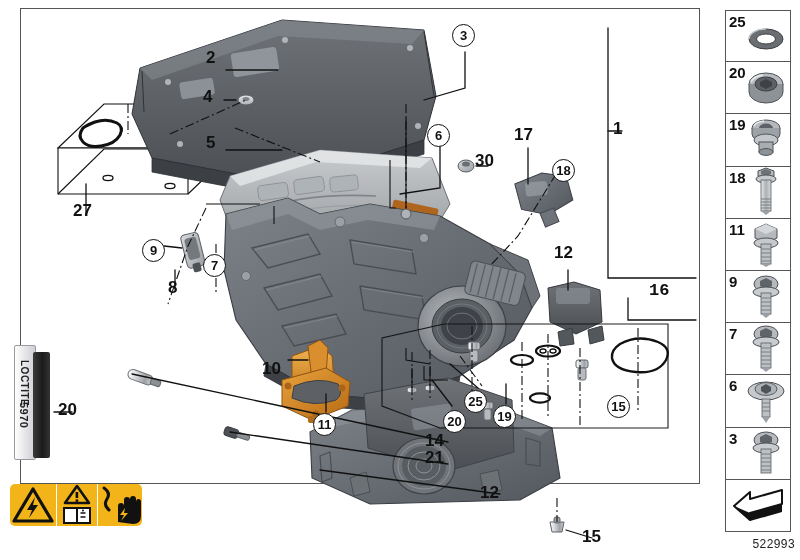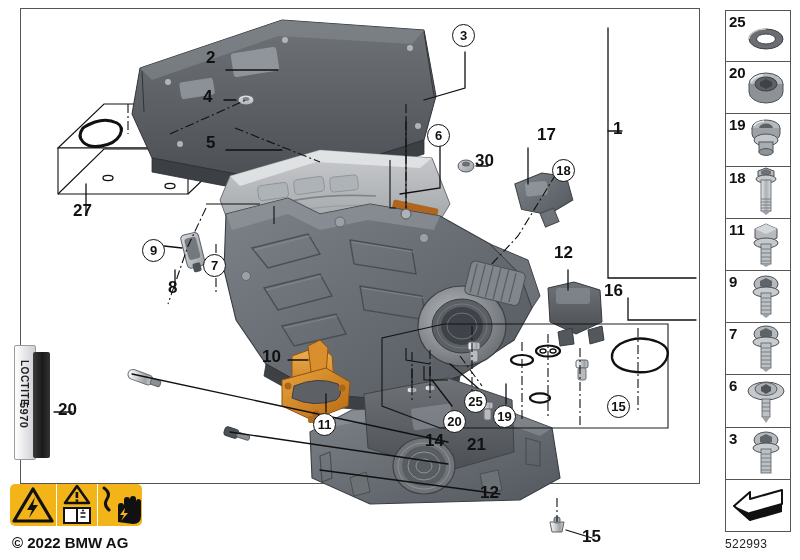--- a/index.html
+++ b/index.html
@@ -24,21 +24,21 @@
         font-weight:bold;font-size:13px;color:#111;box-sizing:border-box;}
 
   
   #sidebar{left:725px;top:10px;width:66px;height:470px;}
   .scell{position:relative;width:66px;height:52.2px;
          border:1.1px solid #555;border-top:none;box-sizing:border-box;
          background:#fff;overflow:hidden;}
   .scell:first-child{border-top:1.1px solid #555;}
   .snum{position:absolute;left:3px;top:2px;font-weight:bold;font-size:15px;color:#111;}
   .sart{position:absolute;right:2px;top:0;width:44px;height:52px;}
-  #diagram-id{left:725px;top:537px;width:70px;text-align:left;
+  #diagram-id{left:725px;top:537px;width:70px;text-align:right;
               font-size:12px;color:#222;letter-spacing:.4px;}
 
   
   #warn{left:10px;top:484px;width:132px;height:42px;}
   .wcell{position:absolute;top:0;height:42px;background:#F2B419;}
   #wc1{left:0;width:46px;border-radius:5px 0 0 5px;}
   #wc2{left:47px;width:40px;}
   #wc3{left:88px;width:44px;border-radius:0 5px 5px 0;}
   #copyright{left:12px;top:534px;font-weight:bold;font-size:15px;color:#111;}
 
@@ -411,28 +411,28 @@
 
       <path d="M386,340 L386,352 L410,356"></path>
     </g>
   </svg>
 
   <div class="abs lbl" style="left:613px;top:120px;">1</div>
   <div class="abs lbl" style="left:206px;top:49px;">2</div>
   <div class="abs lbl" style="left:203px;top:88px;">4</div>
   <div class="abs lbl" style="left:206px;top:134px;">5</div>
   <div class="abs lbl" style="left:168px;top:279px;">8</div>
-  <div class="abs lbl" style="left:262px;top:348px;">10</div>
+  <div class="abs lbl" style="left:262px;top:360px;">10</div>
   <div class="abs lbl" style="left:480px;top:484px;text-align:center;">12</div>
   <div class="abs lbl" style="left:554px;top:244px;">12</div>
   <div class="abs lbl" style="left:425px;top:432px;">14</div>
   <div class="abs lbl" style="left:582px;top:528px;">15</div>
-  <div class="abs lbl" style="left:604px;top:282px;">16</div>
-  <div class="abs lbl" style="left:514px;top:126px;margin-left:23px;">17</div>
-  <div class="abs lbl" style="left:425px;top:436px;margin-left:42px;">21</div>
+  <div class="abs lbl" style="left:649px;top:282px;font-family:Liberation Mono, monospace;">16</div>
+  <div class="abs lbl" style="left:514px;top:126px;">17</div>
+  <div class="abs lbl" style="left:425px;top:449px;">21</div>
   <div class="abs lbl" style="left:475px;top:152px;">30</div>
   <div class="abs lbl" style="left:58px;top:401px;">20</div>
   <div class="abs lbl" style="left:73px;top:202px;">27</div>
 
   <div class="abs circ" style="left:452px;top:24px;">
       <span>3</span>
     </div>
   <div class="abs circ" style="left:427px;top:124px;">
       <span>6</span>
     </div>
@@ -494,21 +494,20 @@
 
     <div class="wcell" id="wc3">
       <svg width="44" height="42" viewBox="0 0 44 42">
         <path d="M6,4 q7,5 3,11 q-4,6 2,11" fill="none" stroke="#111" stroke-width="3" stroke-linecap="round"></path>
         <path d="M20,38 L20,22 q0,-3 3,-3 q3,0 3,3 L26,16 q0,-3 3,-3 q3,0 3,3 L32,15 q0,-3 3,-3 q3,0 3,3
                  L38,18 q0,-3 2.5,-3 q2.5,0 2.5,3 L43,32 q0,8 -8,8 Z" fill="#111"></path>
         <path d="M27,24 L22,31 L26,31 L23,37 L30,29 L26,29 Z" fill="#F2B419"></path>
       </svg>
     </div>
   </div>
-  <div class="abs" id="copyright">© 2022 BMW AG</div>
 
   <div class="abs" id="sidebar">
 
     <div class="scell">
       <div class="snum">25</div>
       <svg class="sart" viewBox="0 0 44 52">
         <ellipse cx="22" cy="28" rx="17" ry="10" fill="#6a6e73" stroke="#3c4045" stroke-width="1"></ellipse>
         <ellipse cx="22" cy="28" rx="9.5" ry="5" fill="#fff" stroke="#3c4045" stroke-width="1"></ellipse>
         <path d="M5,28 a17,10 0 0 1 17,-10" fill="none" stroke="#c4c7ca" stroke-width="1.6"></path>
       </svg>

